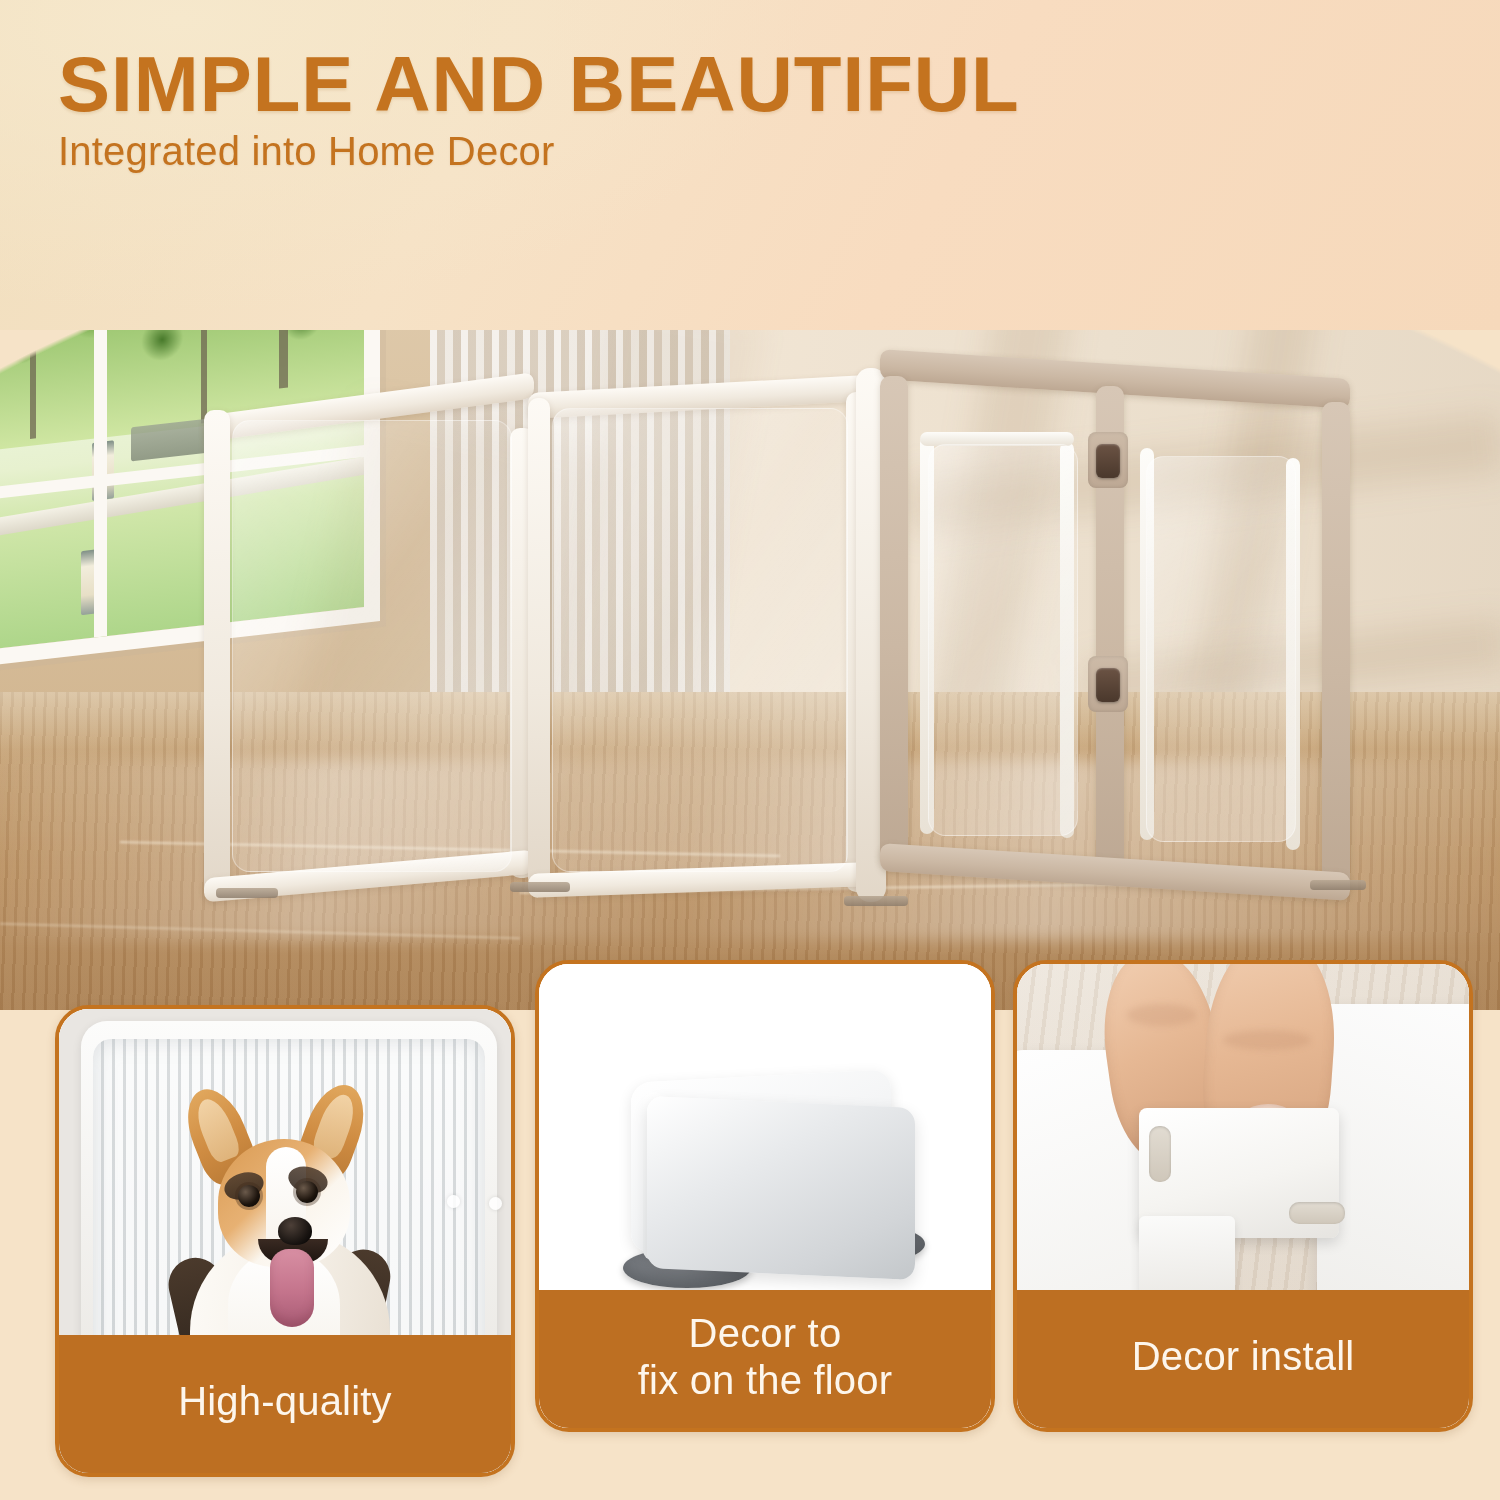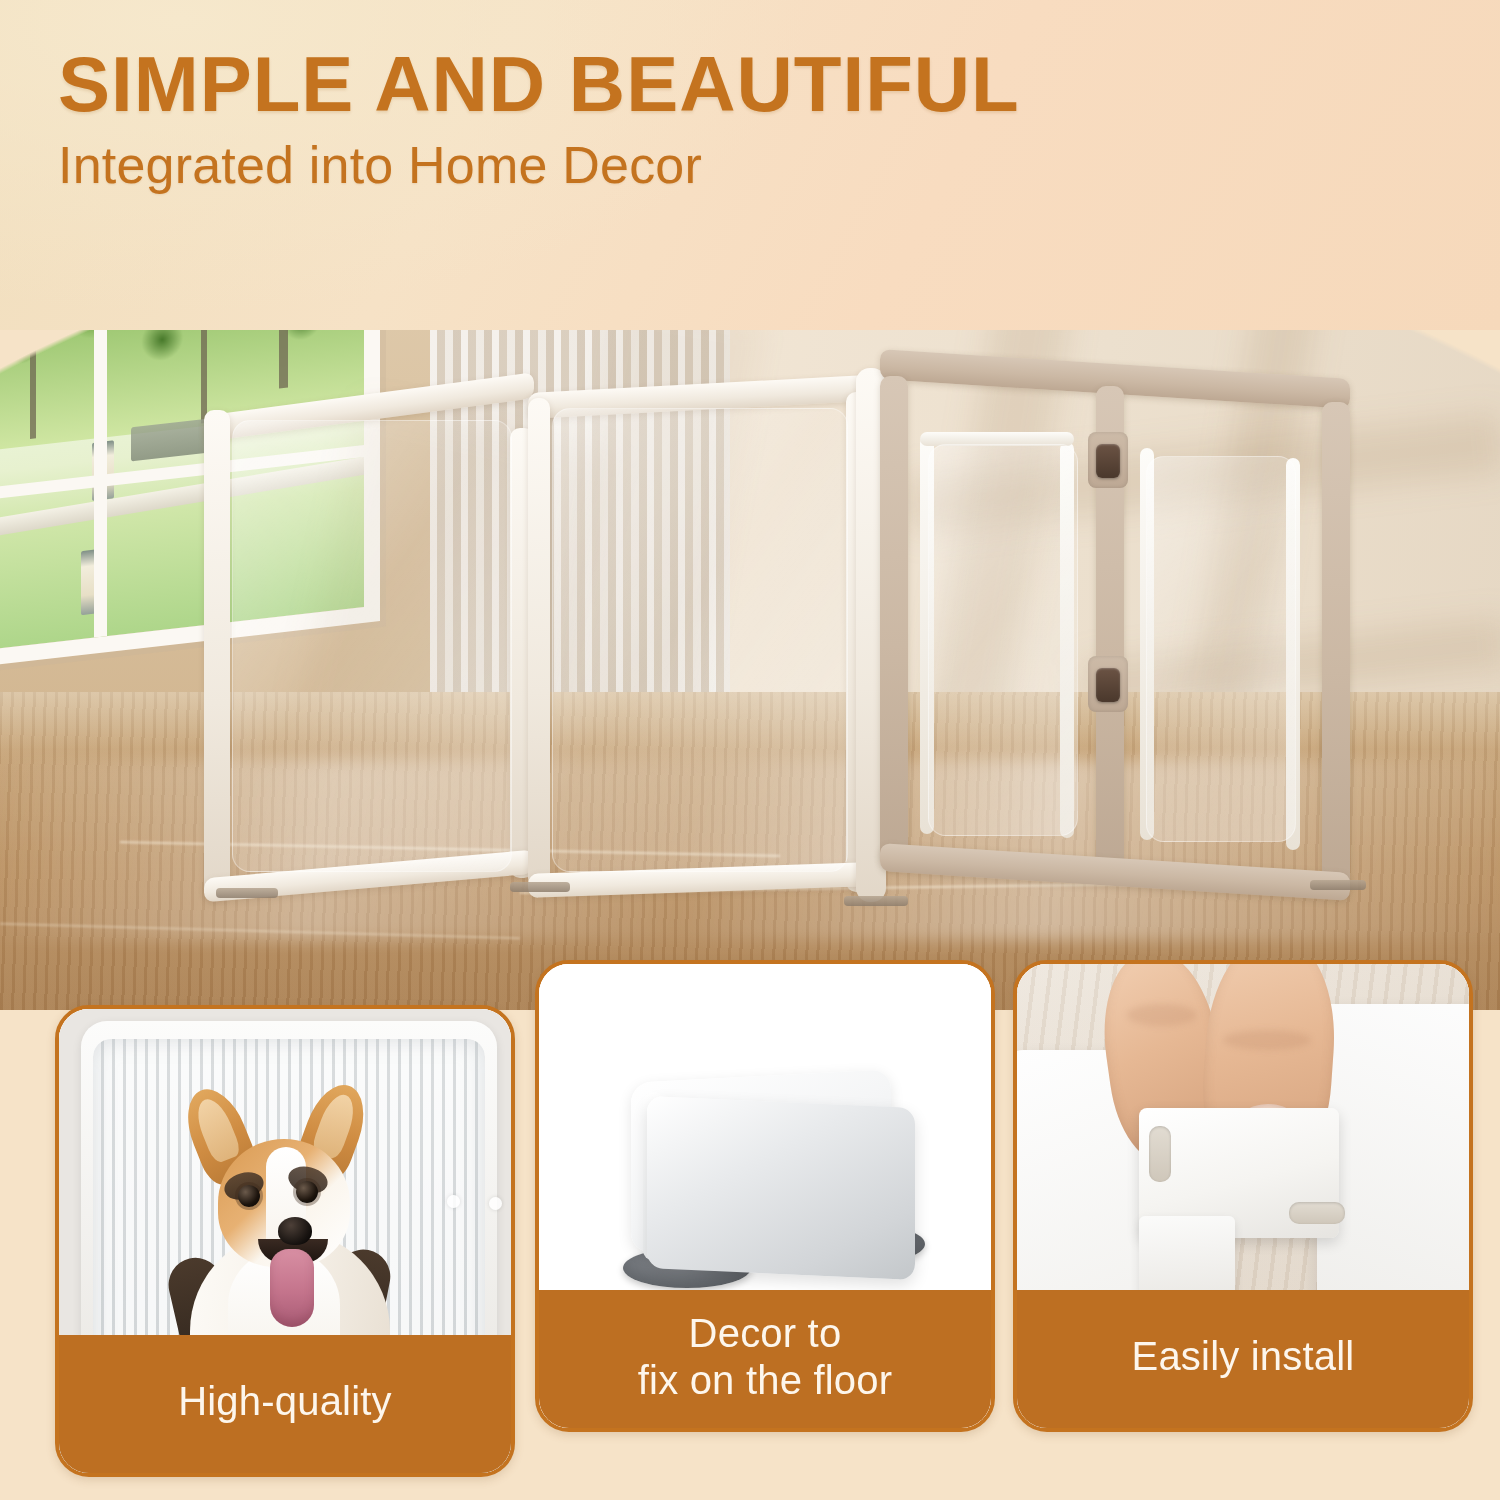--- a/index.html
+++ b/index.html
@@ -27,22 +27,22 @@
   }
   .header-text{
     position:absolute; left:58px; top:46px; width:1250px; z-index:12;
   }
   .headline{
     font-size:78px; font-weight:700; letter-spacing:1.0px;
     color:#c4731f; line-height:0.98; white-space:nowrap;
     text-shadow:0 2px 3px rgba(150,85,15,0.16);
   }
   .subheadline{
-    margin-top:17px;
-    font-size:52px; font-weight:400; letter-spacing:0.2px;
+    margin-top:9px;
+    font-size:40px; font-weight:400; letter-spacing:0.2px;
     color:#c4731f; line-height:1.02; white-space:nowrap;
     text-shadow:0 1px 2px rgba(150,85,15,0.12);
   }
 
   
   .hero-wrap{
     position:absolute; left:0; top:0; width:1500px; height:1010px;
     overflow:hidden;
     
     -webkit-mask-image: radial-gradient(ellipse 1180px 760px at 50% 955px, #000 99.4%, transparent 100%);
@@ -564,18 +564,18 @@
           </div>
 
           <div class="ins-clip"></div>
           <div class="ins-slot" style="left:132px;top:162px;width:22px;height:56px;"></div>
           <div class="ins-slot" style="left:272px;top:238px;width:56px;height:22px;"></div>
           <div class="ins-slot" style="left:156px;top:274px;width:44px;height:20px;"></div>
           <div class="ins-tab"></div>
         </div>
       </div>
       <div class="caption one-line">
-        <span>Easily install</span>
+        <span>Decor install</span>
       </div>
     </div>
 
   </div>
 </div>
 
 </body></html>

